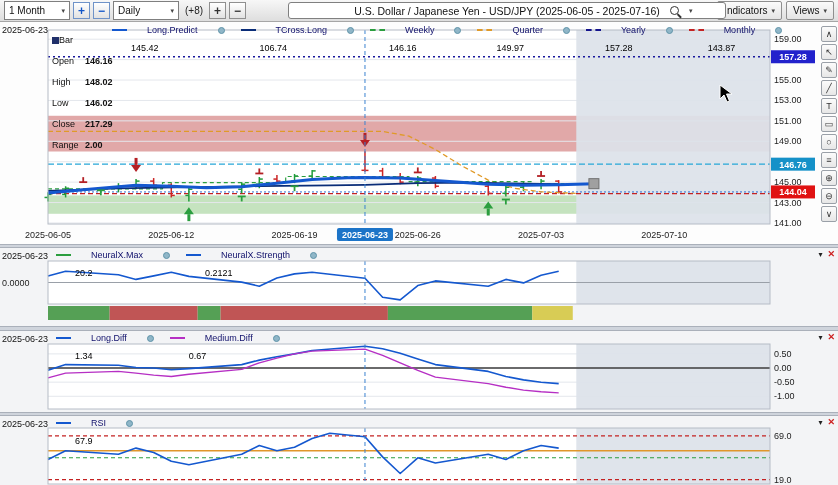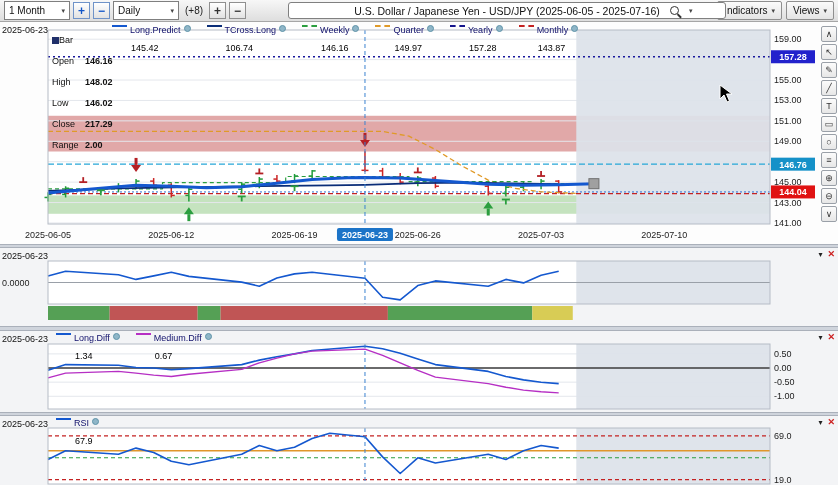--- a/index.html
+++ b/index.html
@@ -41,21 +41,21 @@
   #split-2{top:326px;height:5px}
   #split-3{top:412px;height:4px}
   .panel svg{position:absolute;left:0;top:0}
 
   
   .hdr-date{position:absolute;left:2px;top:3px;font-size:9px;color:#111;z-index:5}
   .legend{position:absolute;display:flex;gap:16px;z-index:5}
   #panel-main .legend{left:112px;top:3px}
   .panel-sub .legend{left:56px;top:2px}
   .lg-item{display:flex;flex-direction:column;font-size:9px}
-  .lg-top{display:flex;gap:3px}
+  .lg-top{display:flex;align-items:center;gap:20px}
   .lg-mark{width:15px;height:0;border-top:2px solid #000}
   .lg-name{color:#10106b;white-space:nowrap}
   .lg-dot{width:5px;height:5px;border-radius:50%;background:#8fb6c8;border:1px solid #5f93a8}
   .lg-val{font-weight:normal;color:#000;margin-left:19px;margin-top:8px}
   .ohlc{position:absolute;left:52px;top:13px;z-index:5;font-size:9px}
   .bar-row{display:flex;align-items:center;margin-bottom:2px}
   .bar-mk{width:7px;height:7px;background:#20306a}
   .kv{display:flex;margin-top:11px}
   .k{width:33px}
   .v{font-weight:bold}
@@ -393,20 +393,38 @@
       <g></g>
       <line x1="364.9756097560976" x2="364.9756097560976" y1="13" y2="56" stroke="#3b82d0" stroke-width="1" stroke-dasharray="4,3"></line>
       <rect x="48" y="13" width="722" height="43" fill="none" stroke="#b6bcc6"></rect>
       <g></g>
       <g>
         <text x="2" y="37.5" font-family="Liberation Sans, sans-serif" font-size="9" fill="#222">0.0000</text>
       </g>
       <g></g>
     </svg>
   <div class="hdr-date">2025-06-23</div>
+  <div class="legend">
+    <div class="lg-item">
+      <div class="lg-top">
+          <span class="lg-mark" style="border-top-color: rgb(43, 158, 63); border-top-style: solid;"></span>
+          <span class="lg-name">NeuralX.Max</span>
+          <span class="lg-dot"></span>
+        </div>
+      <div class="lg-val">20.2</div>
+    </div>
+    <div class="lg-item">
+      <div class="lg-top">
+          <span class="lg-mark" style="border-top-color: rgb(20, 88, 207); border-top-style: solid;"></span>
+          <span class="lg-name">NeuralX.Strength</span>
+          <span class="lg-dot"></span>
+        </div>
+      <div class="lg-val">0.2121</div>
+    </div>
+  </div>
   <div class="panel-ctl">
     <span class="ctl-collapse">▾</span>
     <span class="ctl-close">✕</span>
   </div>
 </div>
 
 <div class="splitter" id="split-2"></div>
 
 <div class="panel panel-sub" id="panel-3">
   <svg id="svg-p3" width="838" height="81">

